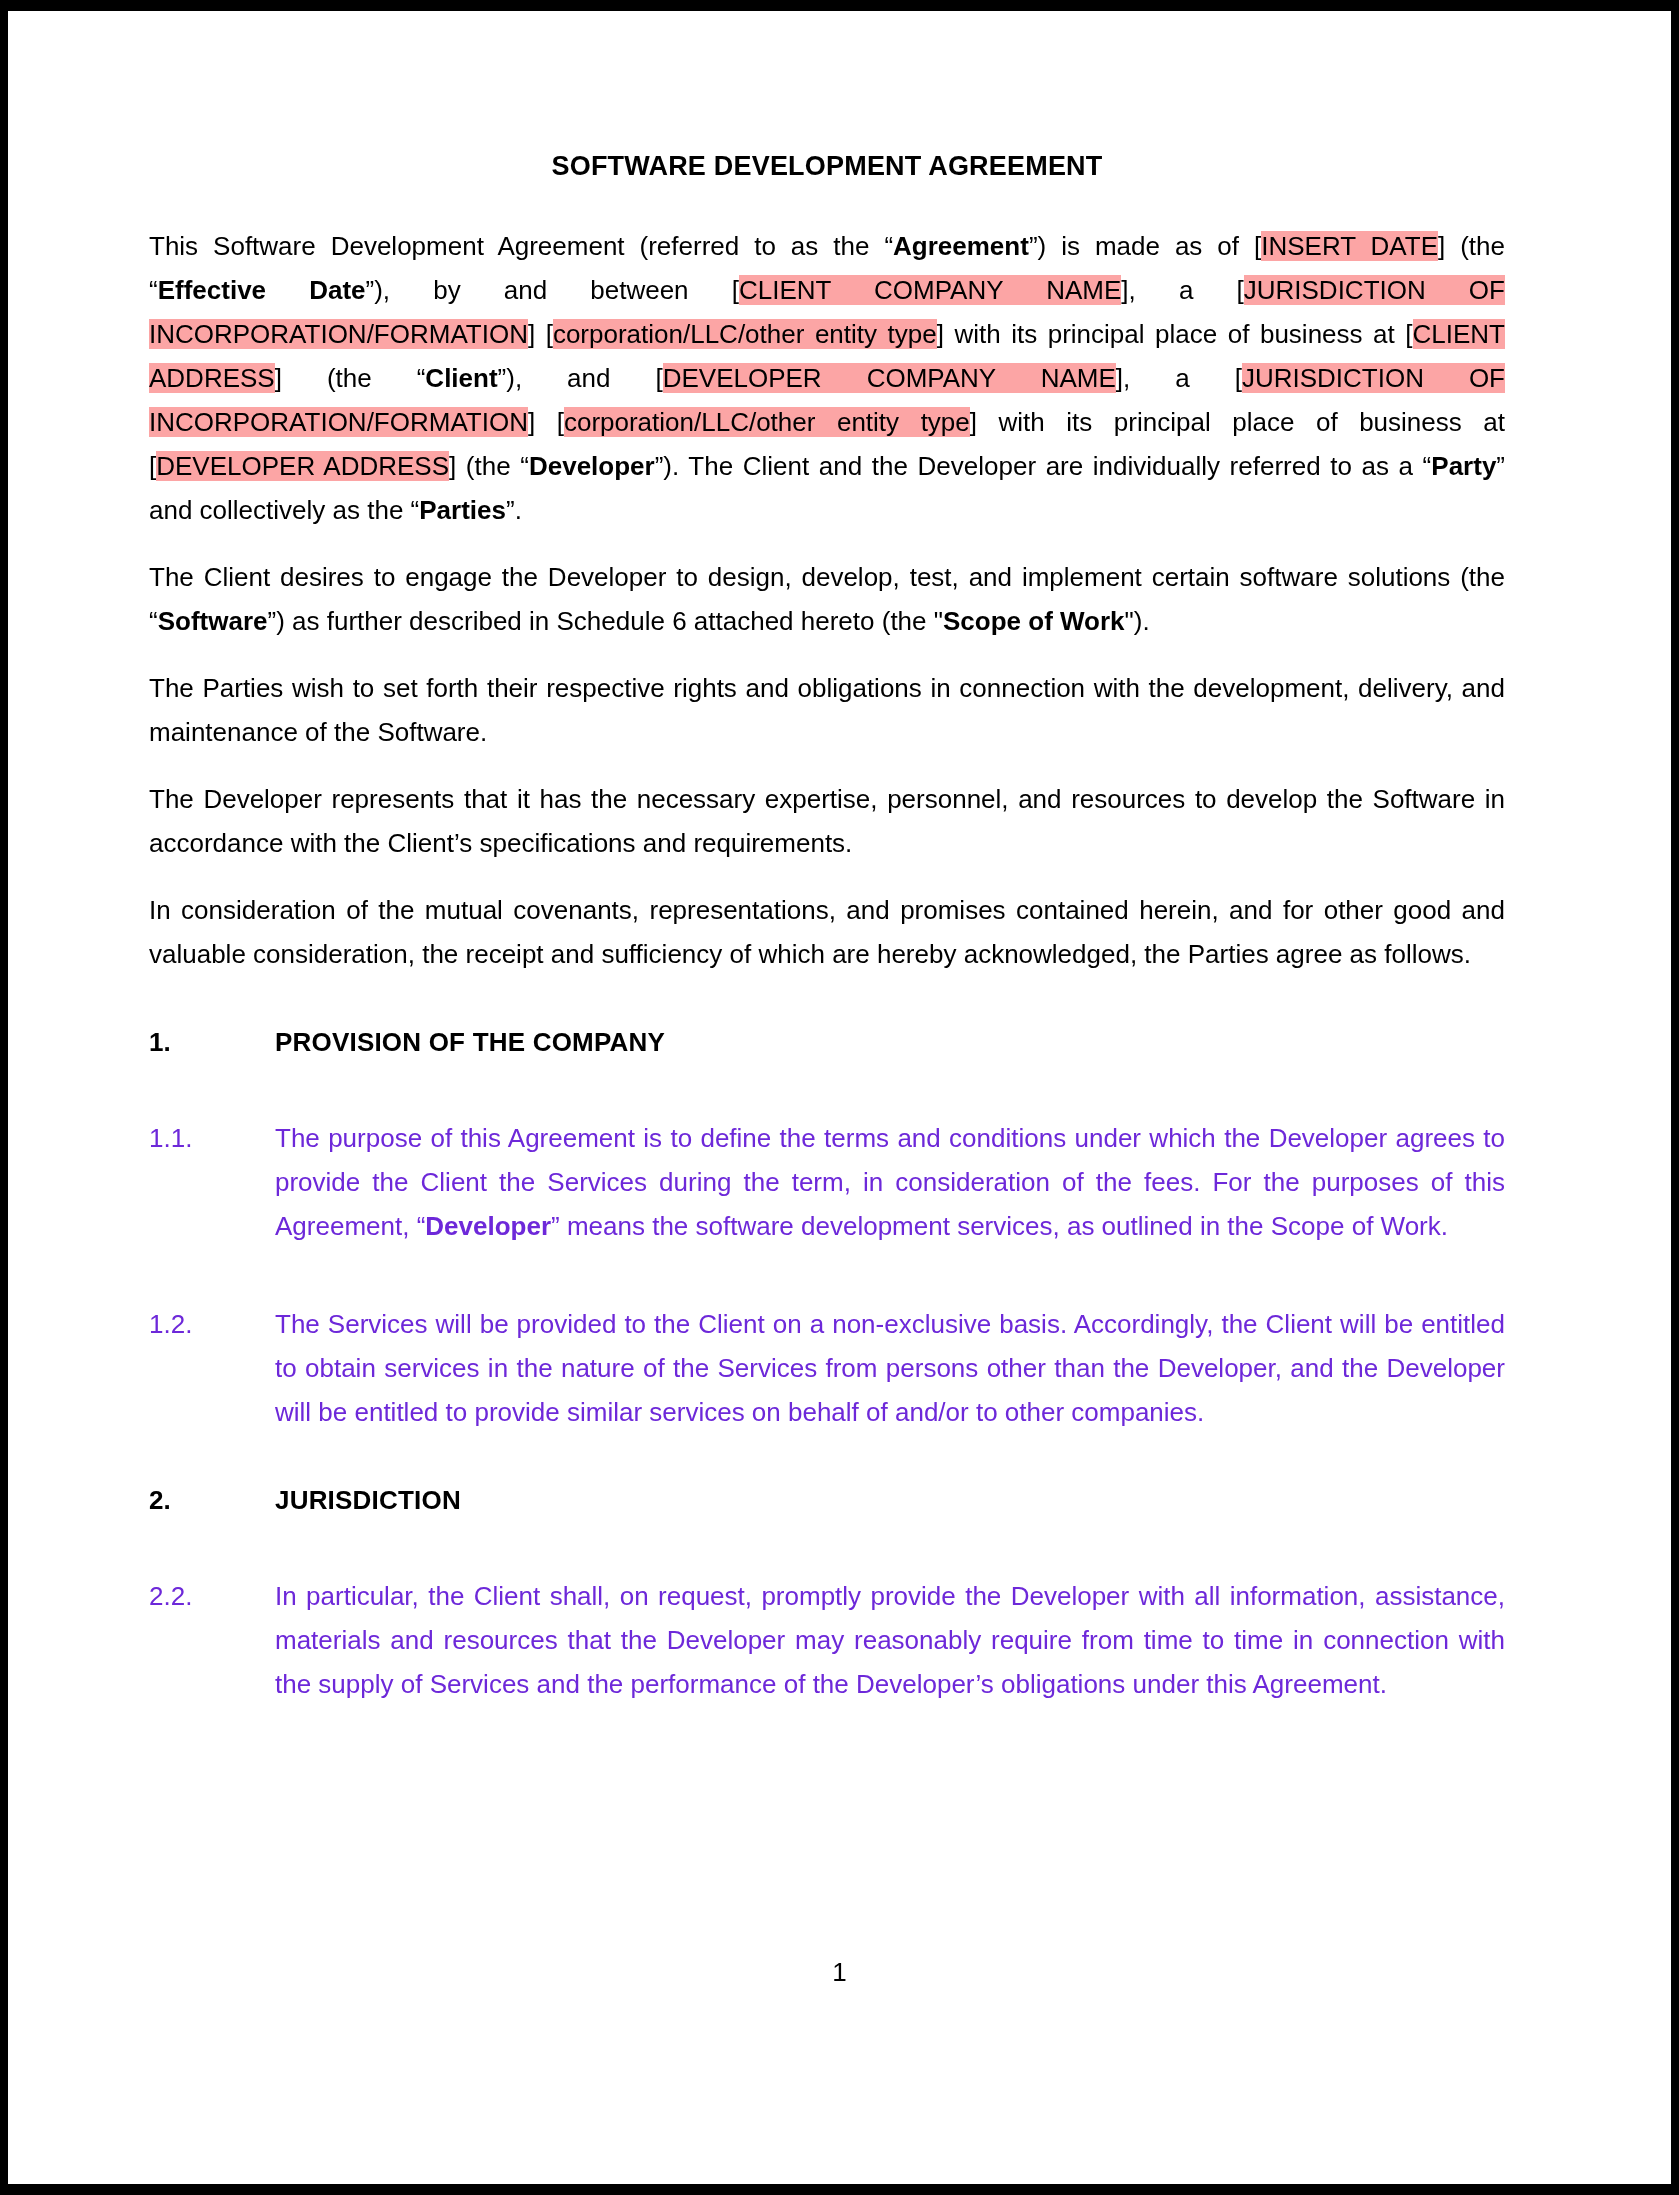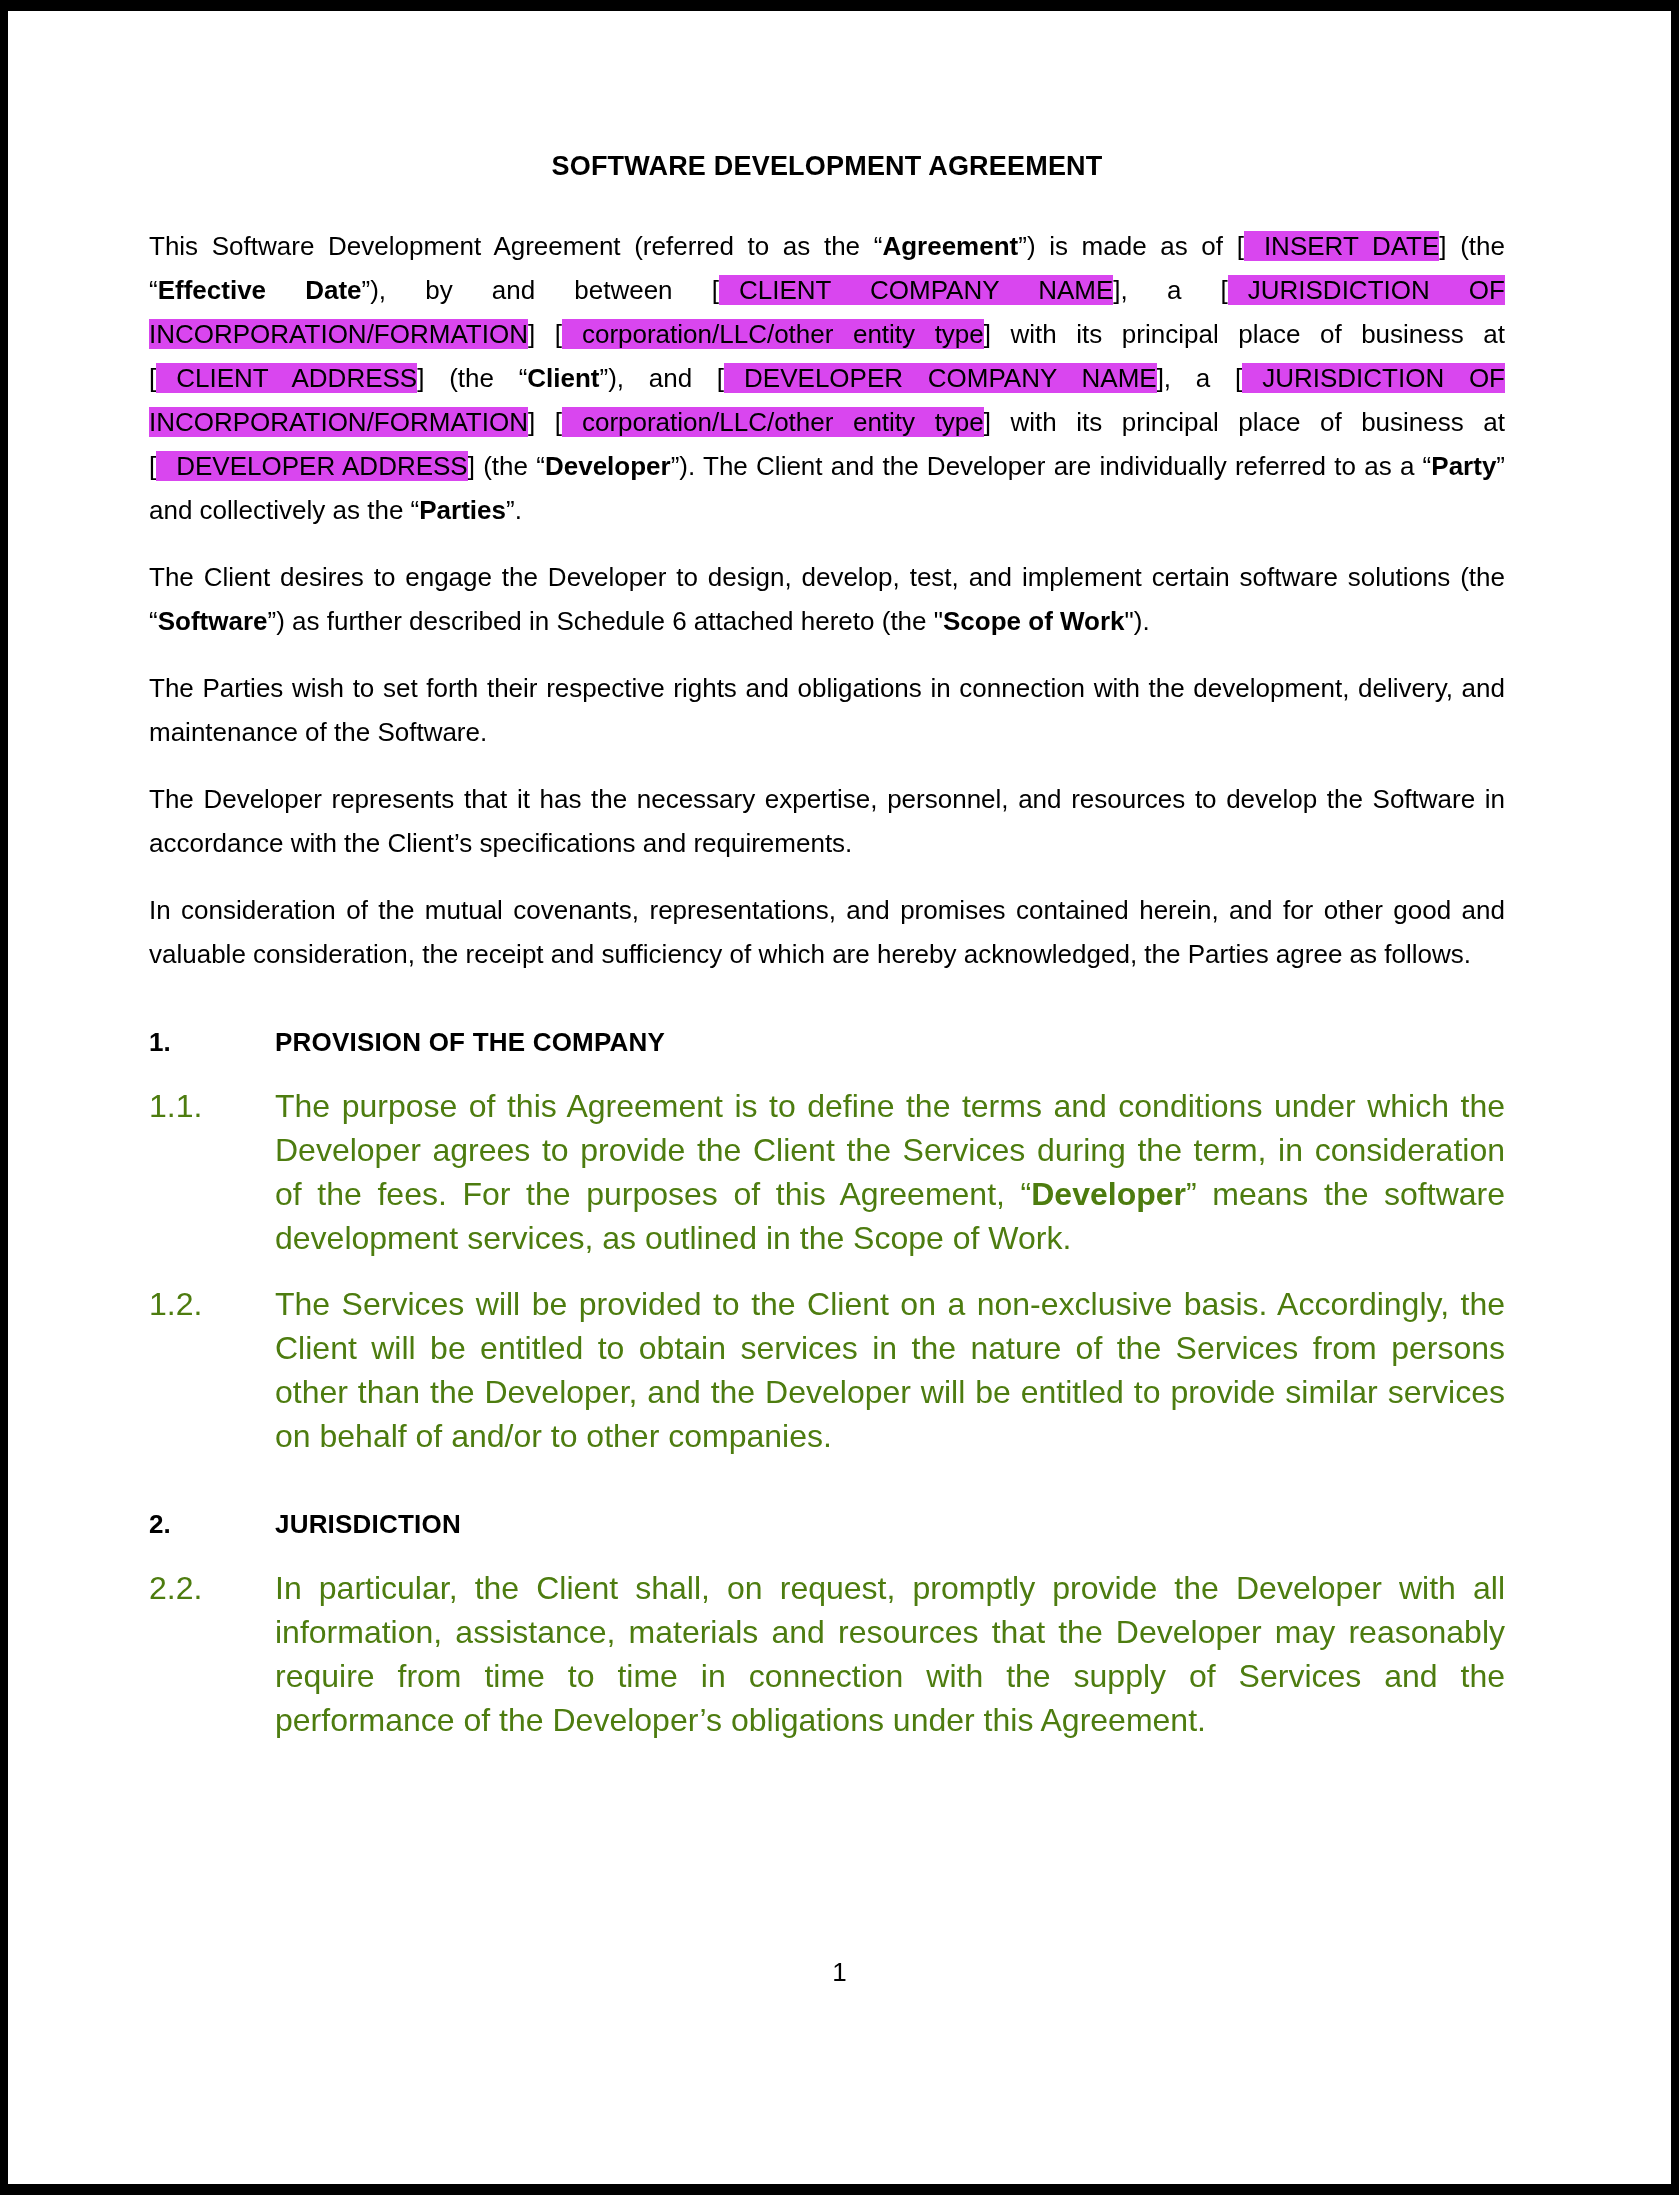--- a/index.html
+++ b/index.html
@@ -61,22 +61,21 @@
     color: #000000;
     margin: 0 0 23px 0;
     hyphens: none;
   }
 
   p.para.last-of-block {
     margin-bottom: 16px;
   }
 
   .hl {
-    background-color: #d946ef;
-    padding-left: 20px;
+    background-color: #fca5a5;
   }
 
   b, strong {
     font-weight: bold;
   }
 
   
   .section {
     display: flex;
     margin: 47px 0 0 0;
@@ -90,24 +89,24 @@
     flex: 0 0 126px;
   }
   .section .title {
     flex: 1 1 auto;
     letter-spacing: 0.2px;
   }
 
   
   .clause {
     display: flex;
-    margin: 22px 0 0 0;
-    font-size: 32px;
+    margin: 54px 0 0 0;
+    font-size: 26px;
     line-height: 44px;
-    color: #4d7c0f;
+    color: #6d28d9;
   }
   .clause .cnum {
     width: 126px;
     flex: 0 0 126px;
   }
   .clause .ctext {
     flex: 1 1 auto;
     text-align: justify;
     text-justify: inter-word;
   }

